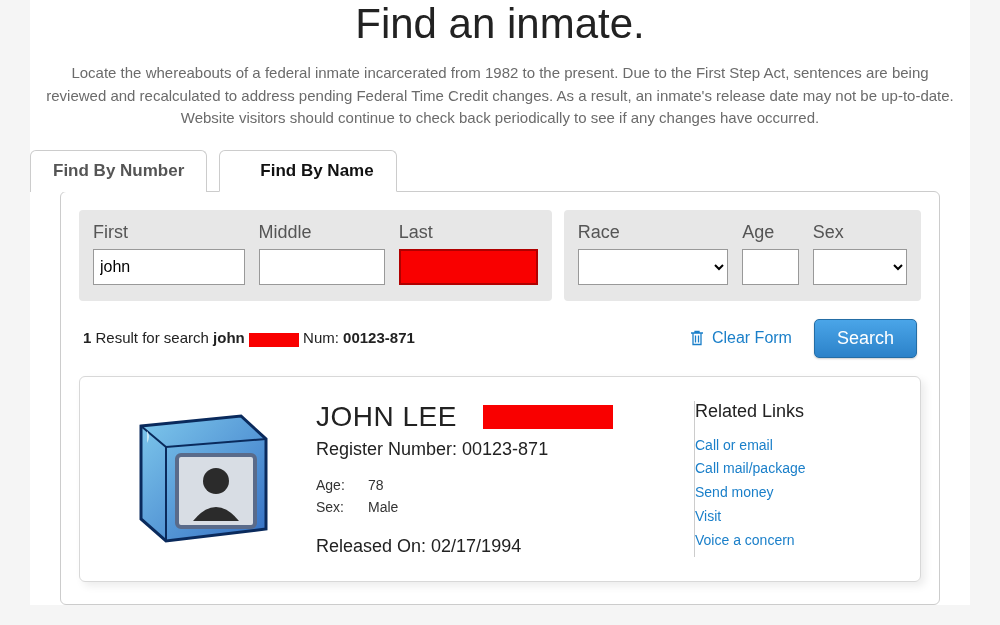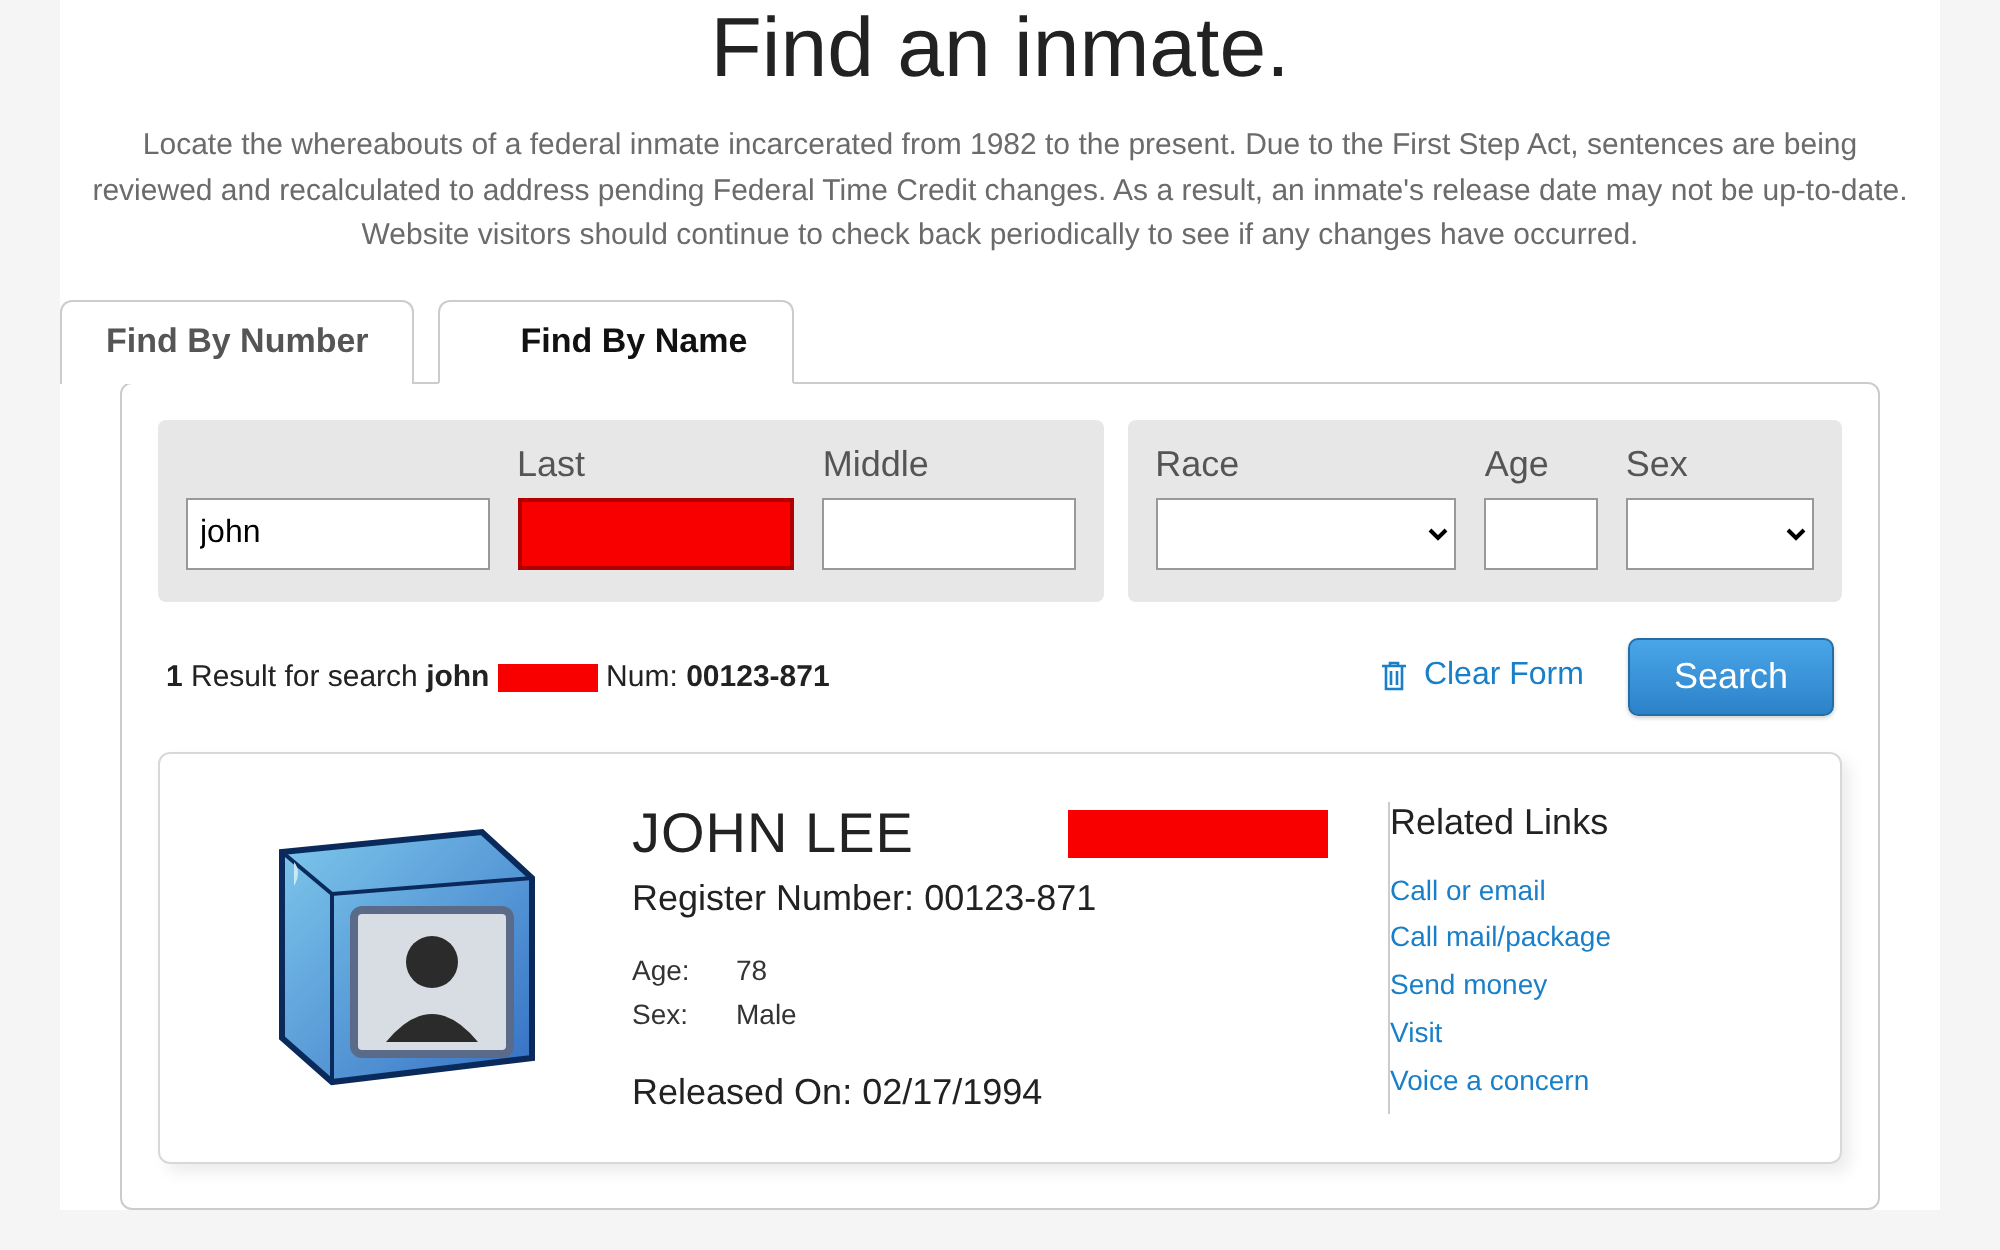--- a/index.html
+++ b/index.html
@@ -176,21 +176,20 @@
     }
     .inmate-name {
       font-size: 28px;
       font-weight: 400;
       color: #222;
       letter-spacing: 0.5px;
       margin-bottom: 6px;
       display: flex;
       align-items: center;
       gap: 26px;
-      justify-content: space-between;
     }
     .inmate-name .redact-big {
       display: inline-block;
       background: #f90000;
       width: 130px;
       height: 24px;
     }
     .reg {
       font-size: 18px;
       color: #222;
@@ -235,28 +234,29 @@
 
   <div class="tabs">
     <div class="tab inactive">Find By Number</div>
     <div class="tab active">Find By Name</div>
   </div>
 
   <div class="search-panel">
     <div class="field-groups">
       <div class="group left">
         <div class="field first">
+          <label>First</label>
           <input type="text" value="john" style="">
+        </div>
+        <div class="field middle">
+          <label>Middle</label>
+          <input type="text" style="">
         </div>
         <div class="field last">
           <label>Last</label>
-          <input type="text" style="">
-        </div>
-        <div class="field middle">
-          <label>Middle</label>
           <input type="text" style="">
         </div>
       </div>
       <div class="group right">
         <div class="field race">
           <label>Race</label>
           <select><option></option></select>
         </div>
         <div class="field age">
           <label>Age</label>

